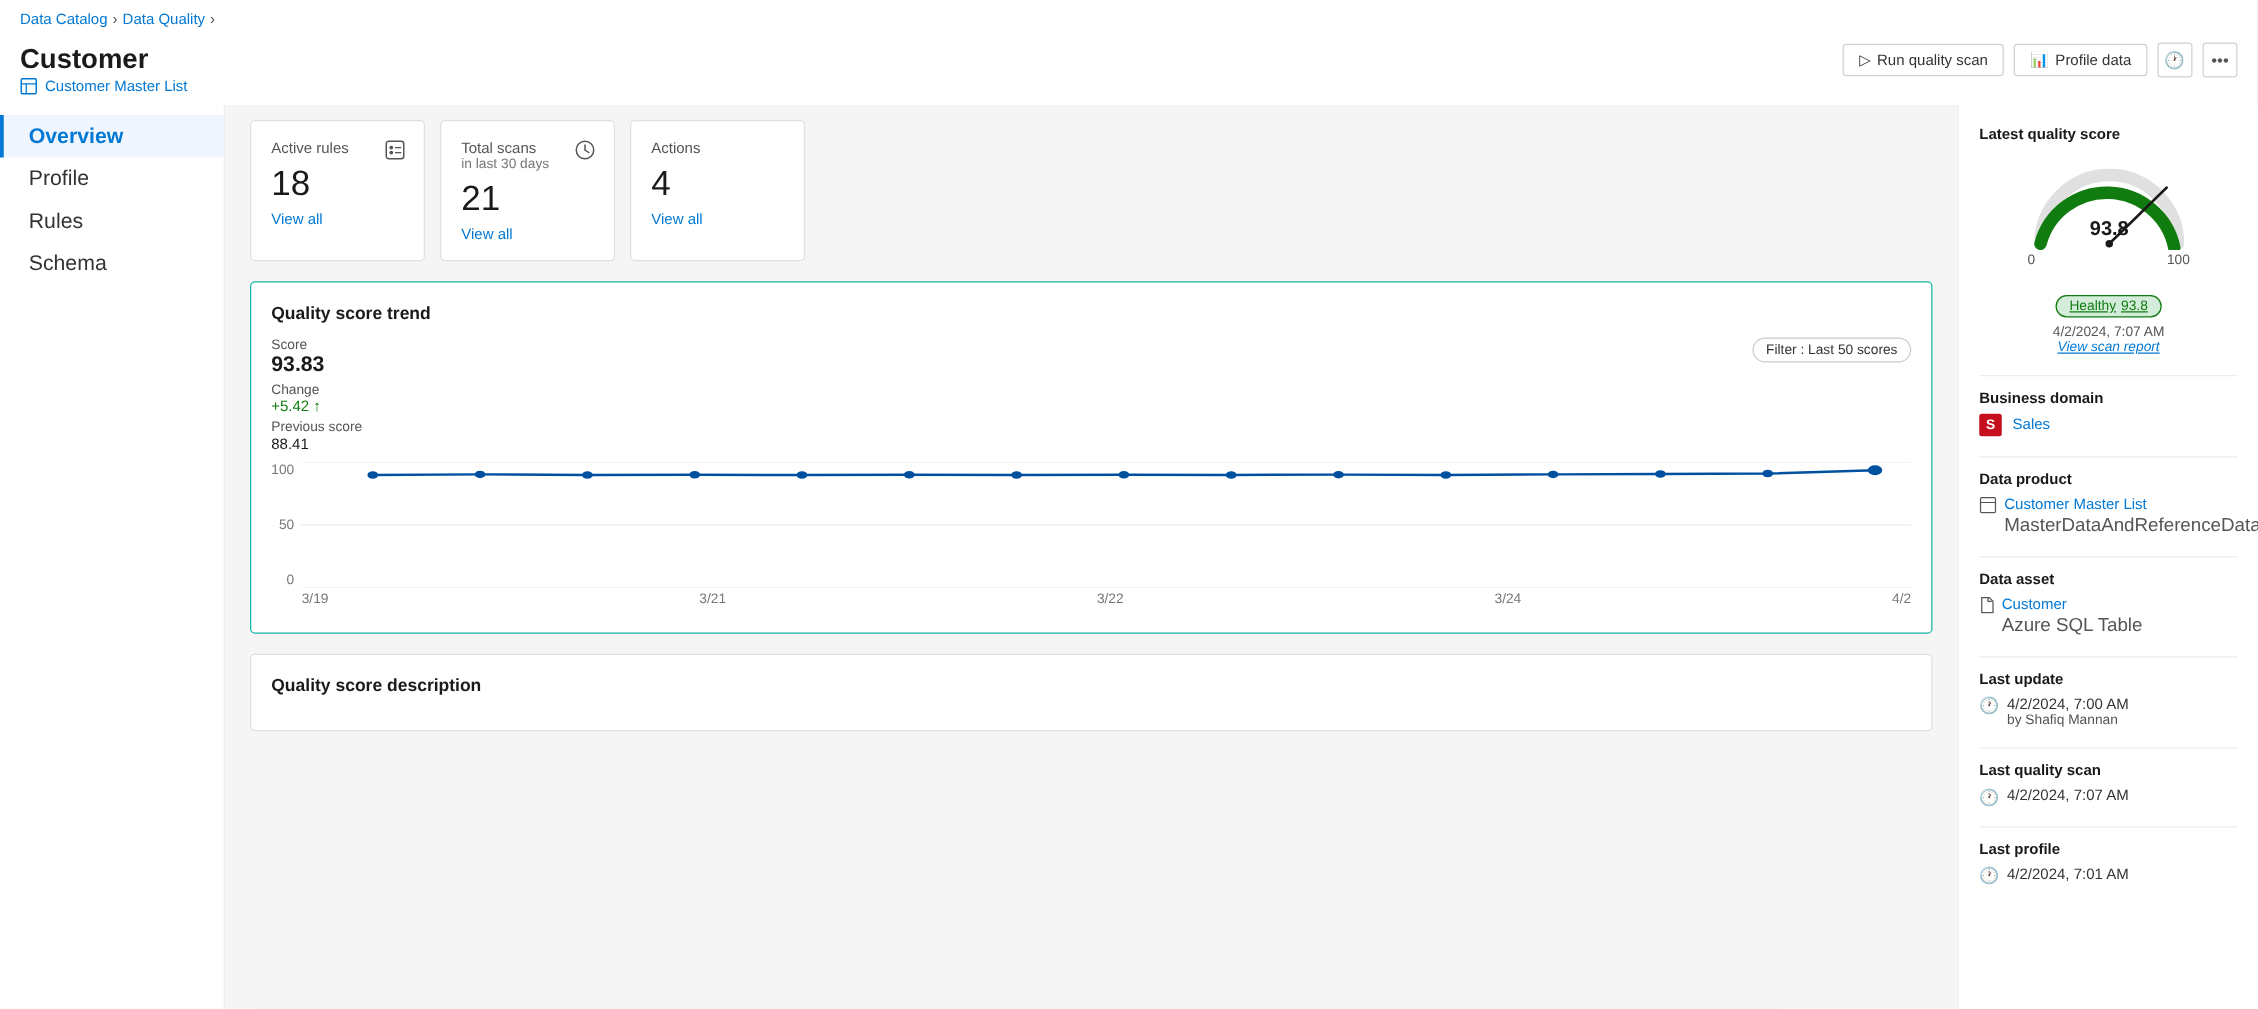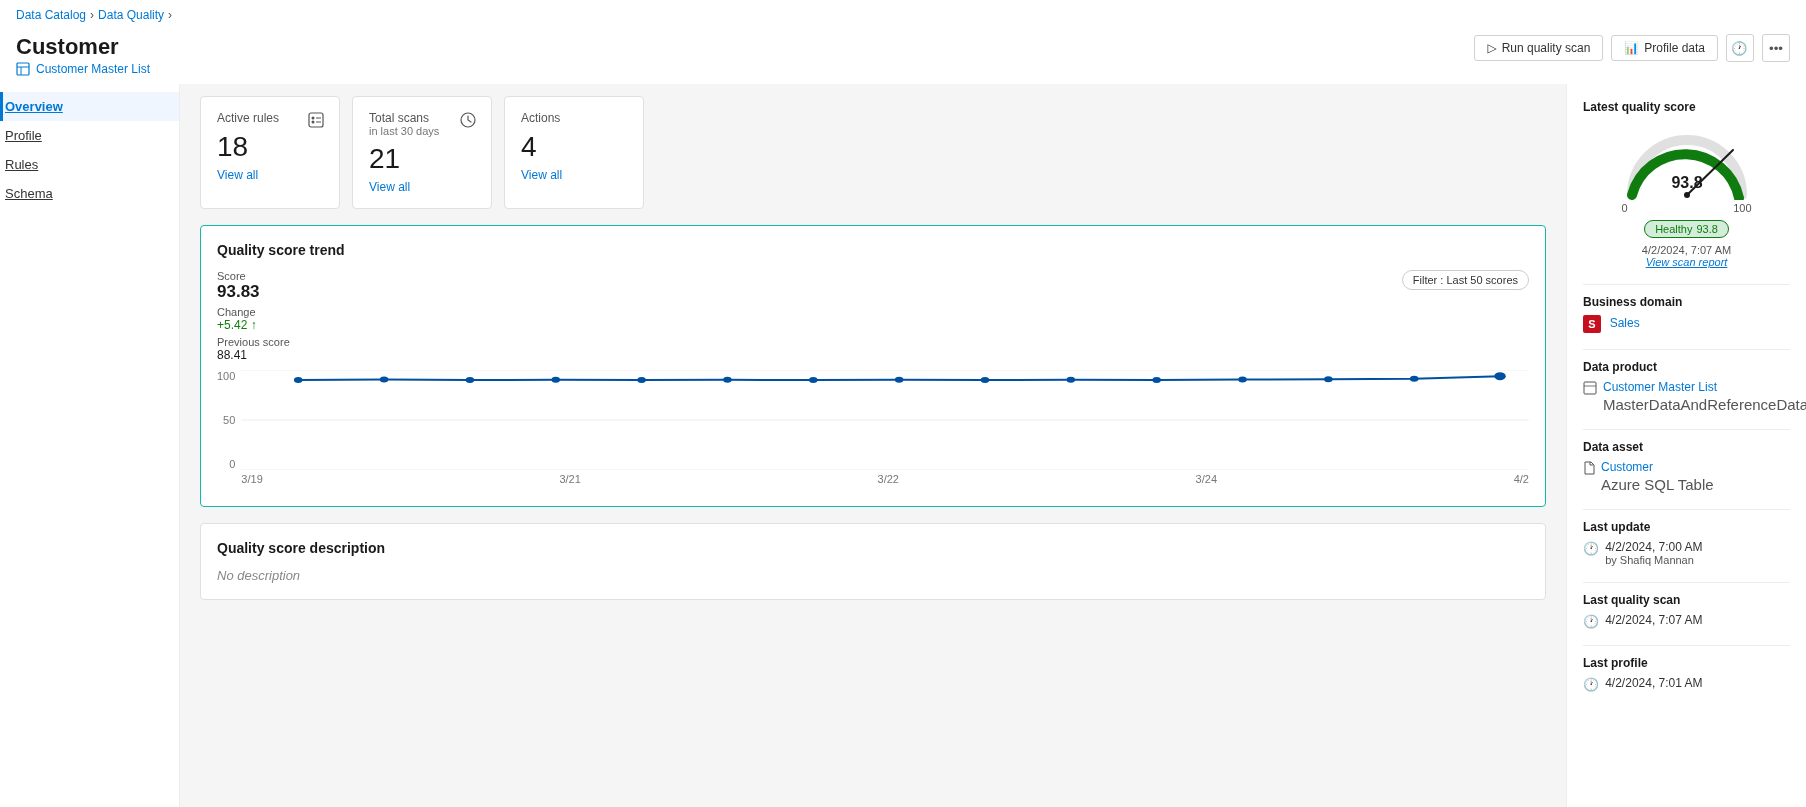--- a/index.html
+++ b/index.html
@@ -18,21 +18,21 @@
     .page-header-left .subtitle { display: flex; align-items: center; gap: 6px; color: #0078d4; font-size: 12px; margin-top: 2px; }
     .page-header-right { display: flex; align-items: center; gap: 8px; }
     .btn { border: 1px solid #d0d0d0; background: #fff; padding: 5px 12px; border-radius: 3px; font-size: 12px; cursor: pointer; display: flex; align-items: center; gap: 5px; color: #333; }
     .btn-icon { border: 1px solid #d0d0d0; background: #fff; width: 28px; height: 28px; border-radius: 3px; cursor: pointer; display: flex; align-items: center; justify-content: center; color: #555; }
     
     
     .main-layout { display: flex; flex: 1; overflow: hidden; }
     
     
     .sidebar-nav { width: 180px; padding: 8px 0; background: #fff; border-right: 1px solid #ededed; flex-shrink: 0; }
-    .sidebar-nav-item { padding: 7px 16px 7px 2px; cursor: pointer; font-size: 13px; color: #333; border-left: 3px solid transparent; display: flex; align-items: center; text-decoration: underline; }
+    .sidebar-nav-item { padding: 7px 16px 7px 20px; cursor: pointer; font-size: 17px; color: #333; border-left: 3px solid transparent; display: flex; align-items: center; }
     .sidebar-nav-item.active { border-left: 3px solid #0078d4; font-weight: 600; color: #0078d4; background: #f0f6ff; }
     
     
     .content-area { flex: 1; padding: 12px 20px; overflow-y: auto; background: #f5f5f5; }
     
     
     .stats-row { display: flex; gap: 12px; margin-bottom: 16px; }
     .stat-card { background: #fff; border: 1px solid #e0e0e0; border-radius: 4px; padding: 14px 16px; min-width: 140px; flex: 0 0 auto; position: relative; }
     .stat-card .card-title { font-size: 12px; color: #555; font-weight: 400; }
     .stat-card .card-subtitle { font-size: 11px; color: #777; }
@@ -58,21 +58,21 @@
     .no-description { color: #888; font-size: 13px; font-style: italic; margin-top: 8px; }
     
     
     .right-panel { width: 240px; padding: 16px; background: #fff; border-left: 1px solid #ededed; flex-shrink: 0; overflow-y: auto; }
     
     
     .gauge-section { margin-bottom: 20px; }
     .panel-label { font-size: 12px; font-weight: 600; color: #1a1a1a; margin-bottom: 10px; }
     .gauge-wrapper { display: flex; flex-direction: column; align-items: center; }
     .gauge-numbers { display: flex; justify-content: space-between; width: 130px; font-size: 11px; color: #555; margin-top: 2px; }
-    .gauge-badge { background: #d4edda; border: 1px solid #107c10; color: #107c10; border-radius: 10px; padding: 2px 10px; font-size: 11px; margin-top: 6px; display: inline-flex; align-items: flex-start; gap: 4px; }
+    .gauge-badge { background: #d4edda; border: 1px solid #107c10; color: #107c10; border-radius: 10px; padding: 2px 10px; font-size: 11px; margin-top: 22px; display: inline-flex; align-items: flex-start; gap: 4px; text-decoration: underline; }
     .gauge-date { font-size: 11px; color: #555; margin-top: 6px; }
     .gauge-link { color: #0078d4; font-size: 11px; cursor: pointer; text-decoration: underline; font-style: italic; }
     
     
     .panel-section { margin-bottom: 16px; }
     .panel-section .panel-label { font-size: 12px; font-weight: 600; color: #1a1a1a; margin-bottom: 6px; }
     .domain-badge { background: #c50f1f; color: #fff; border-radius: 2px; width: 18px; height: 18px; display: inline-flex; align-items: center; justify-content: center; font-size: 11px; font-weight: 600; margin-right: 5px; vertical-align: middle; }
     .panel-link { color: #0078d4; font-size: 12px; cursor: pointer; text-decoration: none; }
     .panel-sub { font-size: 15px; color: #555; margin-top: 2px; margin-left: 0; }
     .panel-meta { font-size: 12px; color: #333; }
@@ -225,21 +225,20 @@
                 <span>3/24</span>
                 <span>4/2</span>
               </div>
             </div>
           </div>
         </div>
       </div>
 
       <div class="desc-section">
         <div class="section-title">Quality score description</div>
-        <div class="no-description">No description</div>
       </div>
     </div>
 
     <div class="right-panel">
 
       <div class="gauge-section panel-section">
         <div class="panel-label">Latest quality score</div>
         <div class="gauge-wrapper">
 
           <svg width="140" height="80" viewBox="0 0 140 80">

